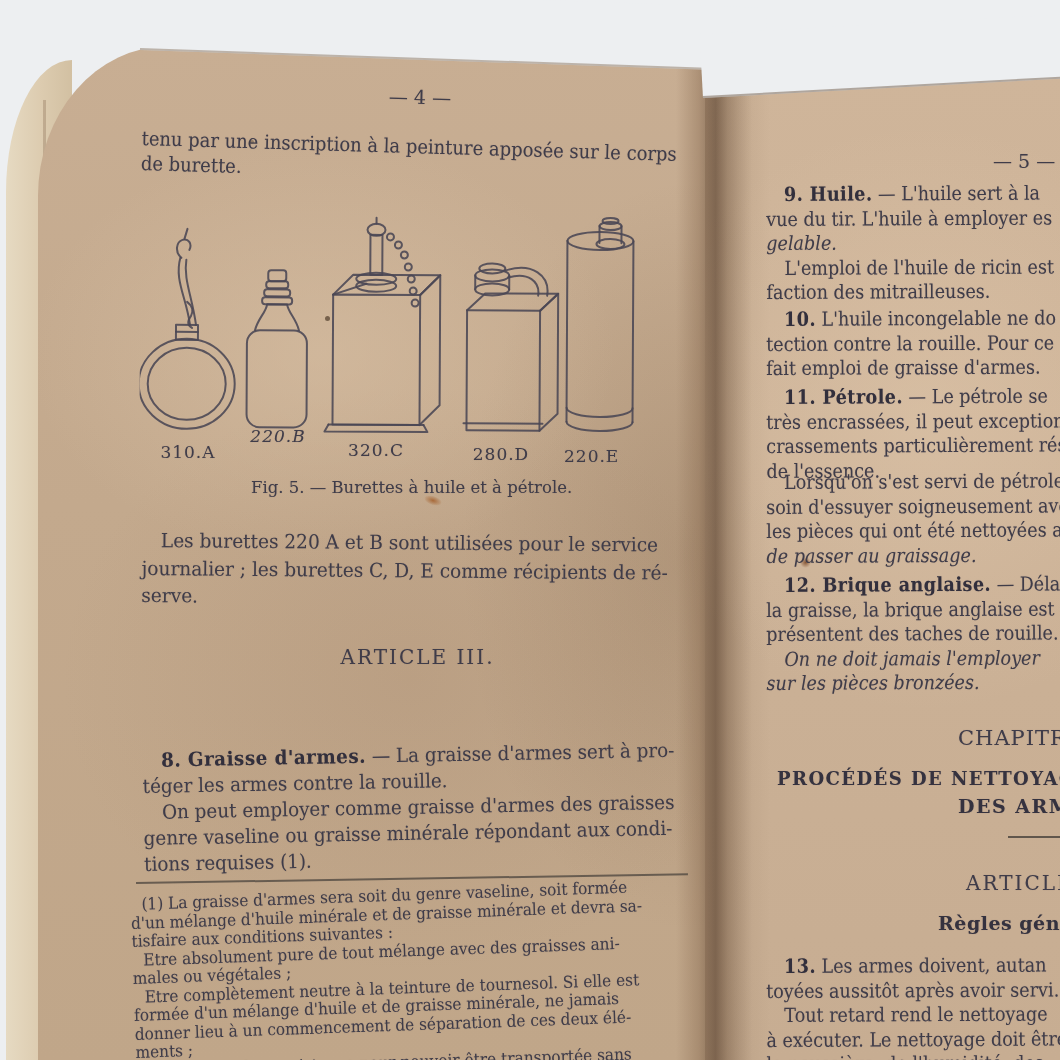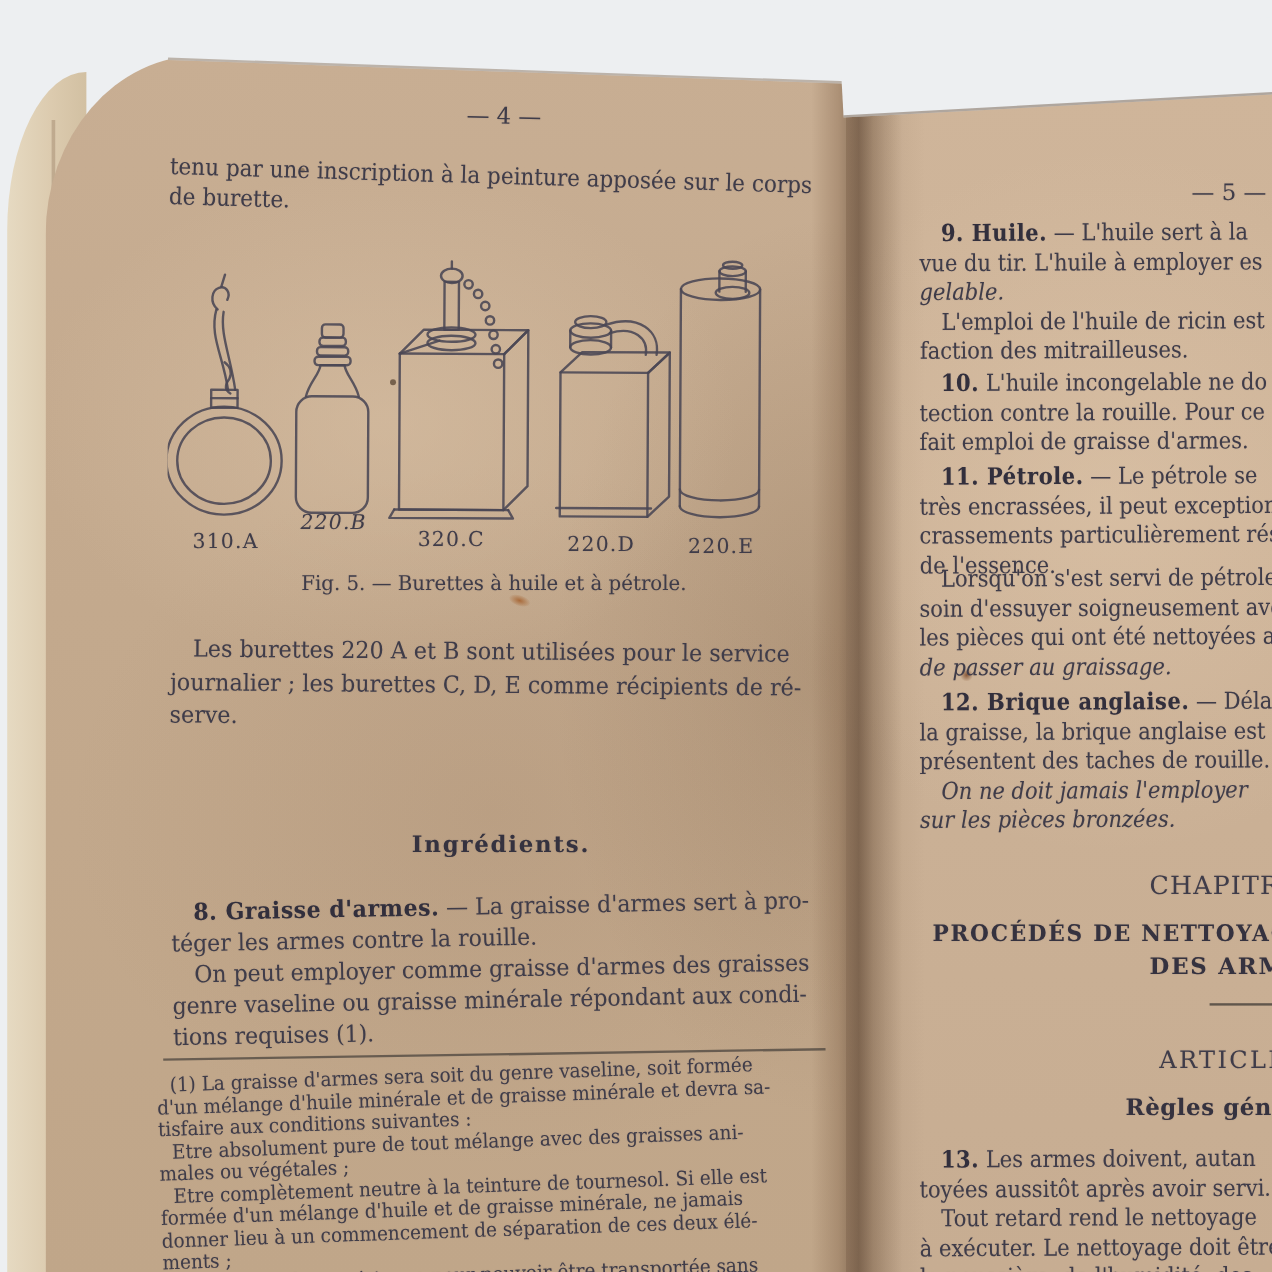--- a/index.html
+++ b/index.html
@@ -72,21 +72,21 @@
   .figure{position:absolute;z-index:5;left:140px;top:213px;width:530px;height:228px;
     transform:rotate(.3deg);}
   .figure path,.figure rect,.figure ellipse,.figure circle,.figure line{
     fill:none;stroke:#4a4754;stroke-width:2;stroke-linecap:round;stroke-linejoin:round;opacity:.88;}
   .fig-label{position:absolute;z-index:5;font-size:17px;letter-spacing:1px;
     text-shadow:0 0 1px rgba(64,60,76,.25);}
   .fl-a{left:152px;top:442px;width:72px;text-align:center;}
   .fl-b{left:242px;top:426px;width:72px;text-align:center;font-style:italic;}
   .fl-c{left:339px;top:440px;width:74px;text-align:center;}
   .fl-d{left:464px;top:444px;width:74px;text-align:center;}
-  .fl-e{left:564px;top:446px;width:74px;text-align:center;}
+  .fl-e{left:564px;top:446px;width:74px;}
   
   .rblk{font-size:19.5px;line-height:24.6px;
     transform:rotate(-.3deg) scaleX(.9);transform-origin:left top;}
   .r-pgnum{left:993px;top:150px;font-size:19px;}
   .r-s9{left:766px;top:183px;}
   .r-s10{left:766px;top:308px;}
   .r-s11{left:766px;top:386px;}
   .r-s11b{left:766px;top:471px;}
   .r-s12{left:766px;top:574px;}
   .r-chap{left:958px;top:726px;font-size:21px;letter-spacing:1px;}
@@ -188,32 +188,32 @@
       <ellipse cx="470" cy="30" rx="14" ry="5"></ellipse>
       <line x1="459" y1="12" x2="459" y2="29"></line>
       <line x1="481" y1="12" x2="481" y2="29"></line>
       <ellipse cx="470" cy="12" rx="11" ry="4"></ellipse>
       <ellipse cx="470" cy="7" rx="8" ry="3"></ellipse>
     </g>
   </svg>
   <div class="fig-label fl-a">310.A</div>
   <div class="fig-label fl-b">220.B</div>
   <div class="fig-label fl-c">320.C</div>
-  <div class="fig-label fl-d">220.D</div>
+  <div class="fig-label fl-d">280.D</div>
   <div class="fig-label fl-e">220.E</div>
 
   <div class="txt l-caption">Fig. 5. — Burettes à huile et à pétrole.</div>
 
   <div class="txt l-para2">
     <div class="tl ind">Les burettes 220 A et B sont utilisées pour le service</div>
     <div class="tl">journalier ; les burettes C, D, E comme récipients de ré-</div>
     <div class="tl">serve.</div>
   </div>
 
-  <div class="txt l-ingr">Ingrédients.</div>
+  <div class="txt l-article">ARTICLE III.</div>
 
   <div class="txt l-para8">
     <div class="tl ind"><span class="lead">8. Graisse d'armes.</span><span> — La graisse d'armes sert à pro-</span></div>
     <div class="tl">téger les armes contre la rouille.</div>
     <div class="tl ind">On peut employer comme graisse d'armes des graisses</div>
     <div class="tl">genre vaseline ou graisse minérale répondant aux condi-</div>
     <div class="tl">tions requises (1).</div>
   </div>
 
   <div class="l-rule"></div>

